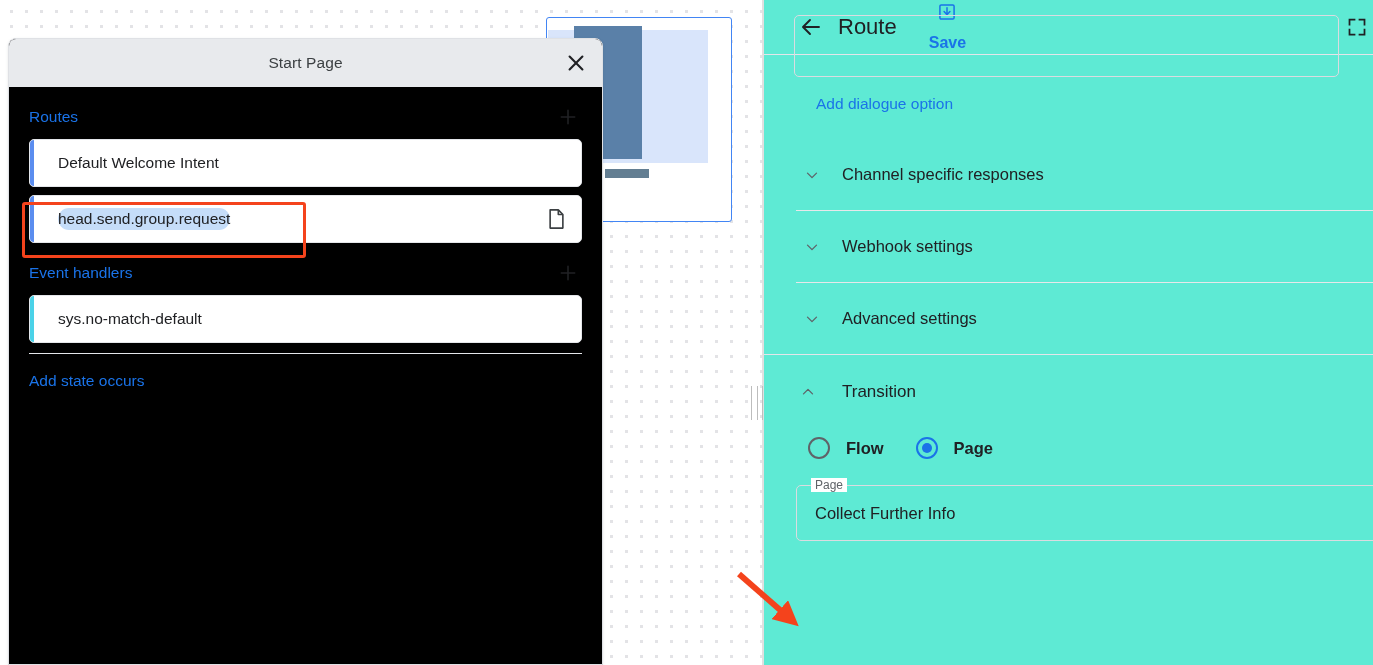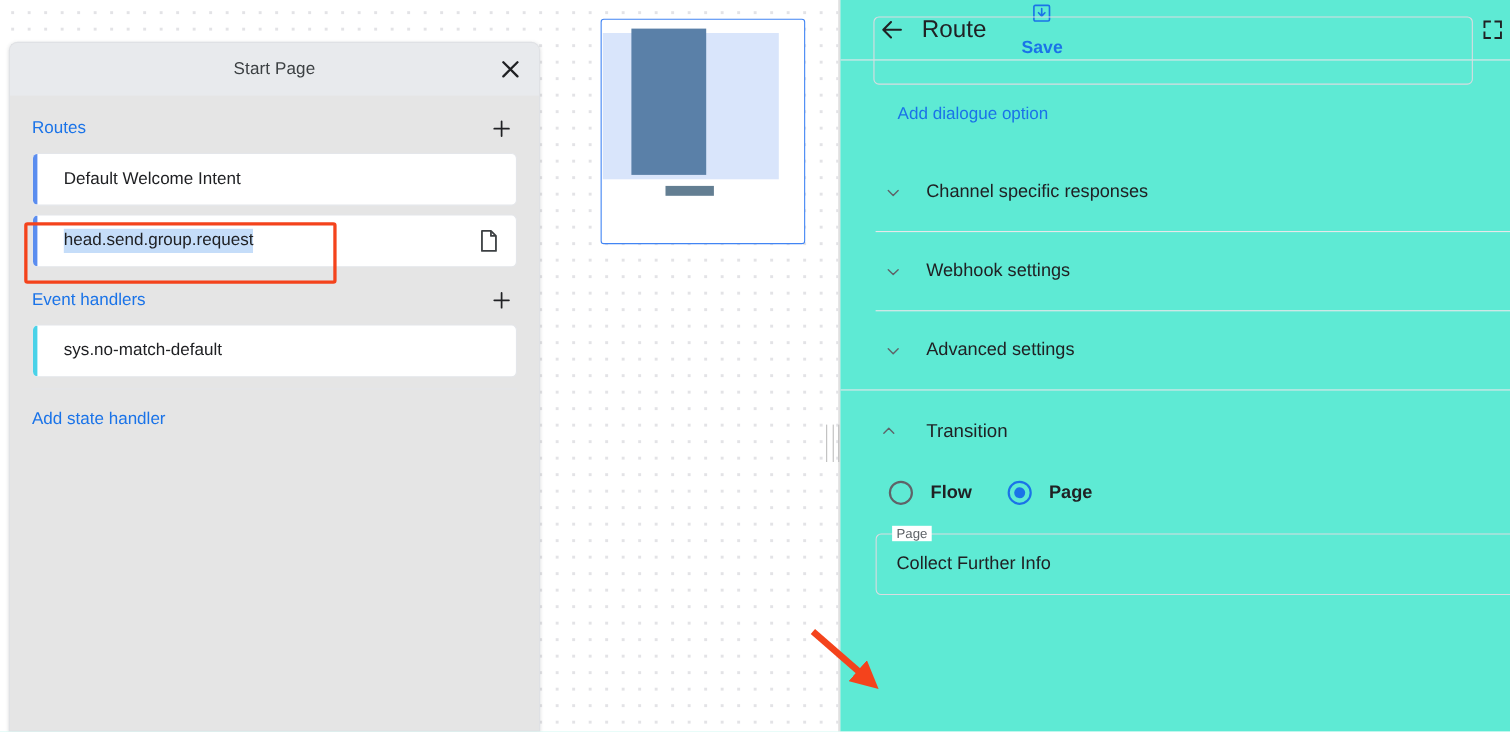--- a/index.html
+++ b/index.html
@@ -24,22 +24,22 @@
     background-image:
       radial-gradient(circle, #e3e3e6 1.6px, rgba(255,255,255,0) 1.7px);
     background-size: 15px 15px;
     background-position: 4px 4px;
   }
 
   
   .page-panel {
     position: absolute;
     left: 8px; top: 38px;
-    width: 483px; height: 627px;
-    background: #e5e5e5;
+    width: 595px; height: 627px;
+    background: #000000;
     border: 1px solid #dfe1e5;
     border-top-left-radius: 8px;
     border-top-right-radius: 8px;
     box-sizing: border-box;
     box-shadow: 0 1px 3px rgba(60,64,67,.12);
     overflow: hidden;
   }
   .page-panel-header {
     position: relative;
     height: 48px;
@@ -102,20 +102,21 @@
   .list-row.event .bar { background: #4ad2e8; }
   .list-row .row-label {
     margin-left: 28px;
     font-size: 15.5px;
     color: #202124;
     white-space: nowrap;
   }
   .list-row .row-label.selected-text {
     background: #c5ddf9;
     padding: 2px 0;
+    border-radius: 11px;
   }
   .list-row .row-icon {
     position: absolute;
     right: 14px; top: 50%;
     transform: translateY(-50%);
     width: 22px; height: 22px;
     display: flex; align-items: center; justify-content: center;
     cursor: pointer;
   }
 
@@ -454,21 +455,21 @@
         </span>
       </div>
 
       <div class="list-row event">
         <span class="bar"></span>
         <span class="row-label">sys.no-match-default</span>
       </div>
 
 
       <div class="sep-line"></div>
-      <span class="add-link">Add state handler</span>
+      <span class="add-link">Add state occurs</span>
     </div>
   </div>
 
   <div class="splitter"></div>
   <div class="drag-handle">
     <i></i>
       <i></i>
       <i></i>
   </div>
 

